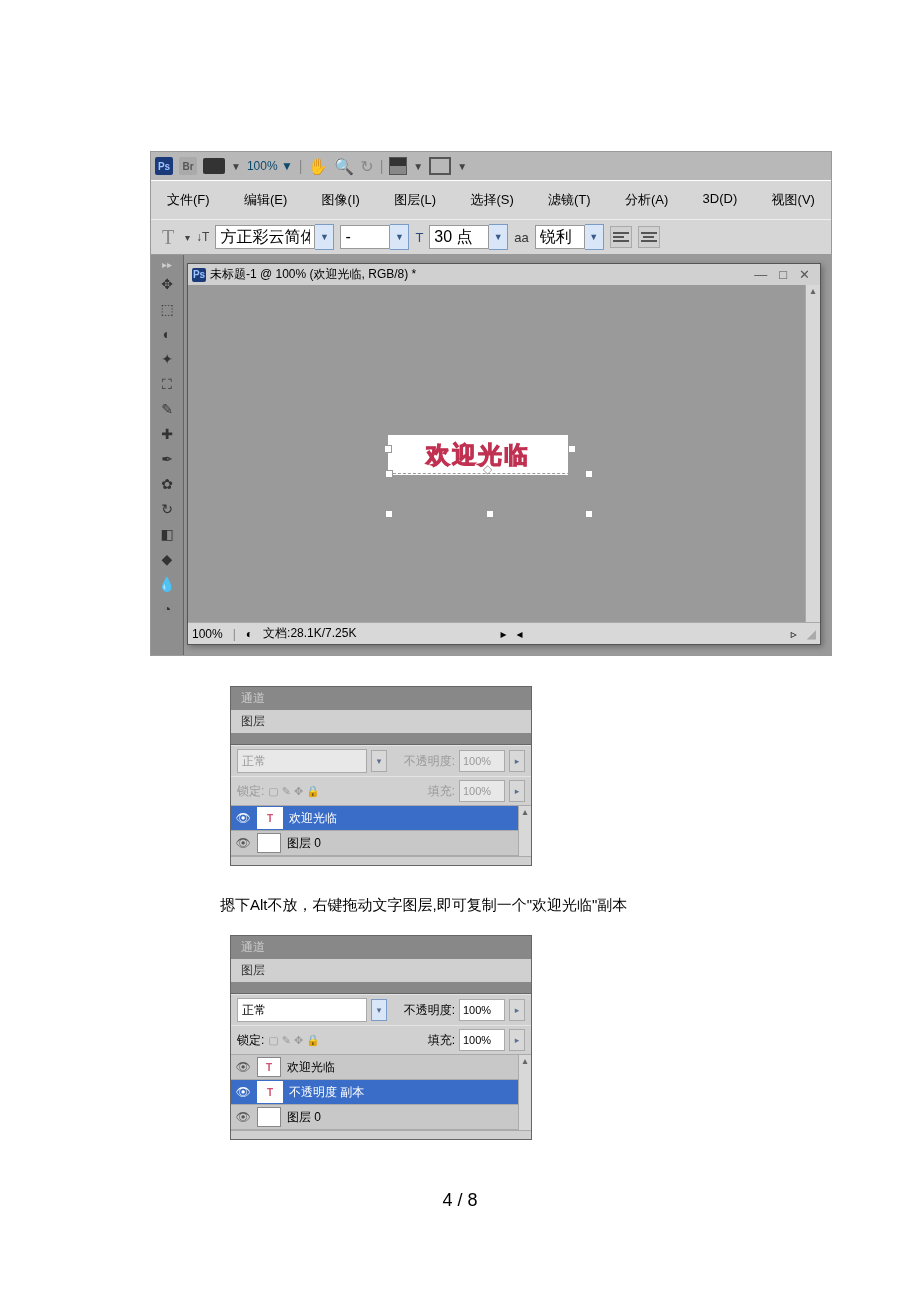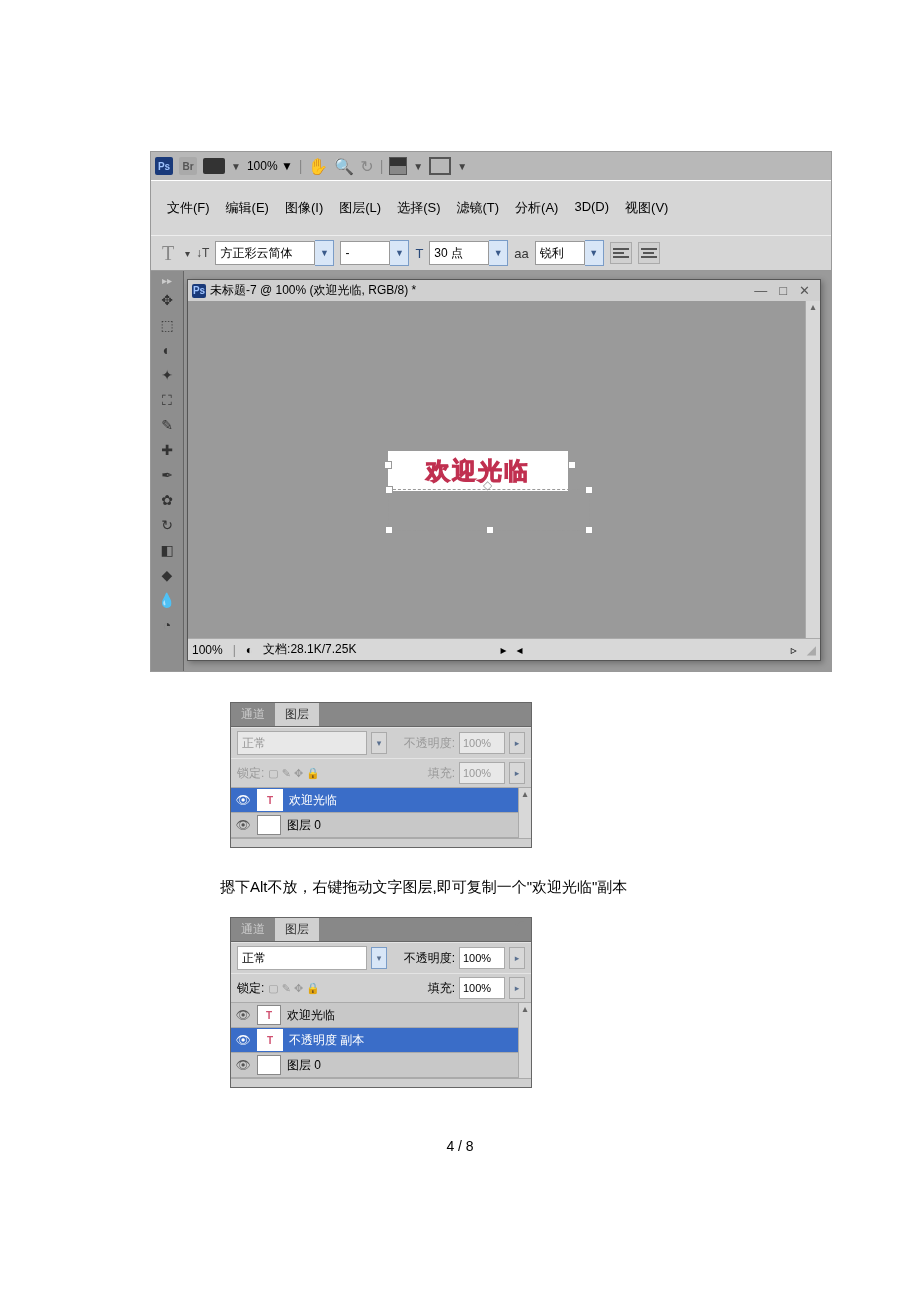--- a/index.html
+++ b/index.html
@@ -56,21 +56,21 @@
   width: 22px;
   height: 16px;
   background: #333;
   border-radius: 2px;
 }
 .dropdown-arrow {
   color: #444;
   font-size: 10px;
 }
 .zoom-text {
-  color: #000000;
+  color: #0c4a6e;
   font-size: 12px;
 }
 .separator {
   color: #888;
 }
 .icon-placeholder {
   color: #888;
   font-size: 16px;
 }
 .grid-icon {
@@ -80,24 +80,25 @@
   border: 1px solid #555;
 }
 .frame-icon {
   width: 18px;
   height: 14px;
   border: 2px solid #555;
 }
 .menu-bar {
   display: flex;
   background: #d6d6d6;
-  padding: 16px 8px;
+  padding: 8px 8px;
   gap: 0;
   font-size: 13px;
   border-top: 1px solid #fff;
+  justify-content: space-between;
 }
 .menu-item {
   padding: 2px 8px;
   color: #000;
   white-space: nowrap;
 }
 .options-bar {
   display: flex;
   align-items: center;
   background: #d6d6d6;
@@ -116,21 +117,21 @@
 .toggle-icon {
   font-size: 12px;
   color: #444;
 }
 .select-box {
   display: inline-flex;
   align-items: center;
 }
 .select-box input {
   border: 1px solid #999;
-  font-size: 12px;
+  font-size: 16px;
   padding: 2px 4px;
   height: 18px;
   box-sizing: content-box;
 }
 .select-btn {
   width: 18px;
   height: 24px;
   background: #d8e6f7;
   border: 1px solid #7a9cc7;
   border-left: none;
@@ -296,20 +297,21 @@
   margin: 0 0 30px 170px;
   width: 300px;
   border: 1px solid #666;
   background: #d0d0d0;
   font-size: 12px;
 }
 .panel-tabs {
   display: flex;
   background: #888;
   border-bottom: 1px solid #666;
+  flex-direction: column;
 }
 .panel-tab {
   padding: 3px 10px;
   font-size: 12px;
 }
 .panel-tab.inactive {
   background: #888;
   color: #ccc;
 }
 .panel-tab.active {
@@ -426,21 +428,21 @@
   flex: 1;
 }
 .layers-panel .bottom-pad {
   height: 8px;
   background: #d0d0d0;
   border-top: 1px solid #aaa;
 }
 .page-num {
   text-align: center;
   margin-top: 50px;
-  font-size: 14px;
+  font-size: 18px;
   color: #000;
 }
 </style>
 </head>
 <body>
 
 <div class="page">
 
   <div class="ps-window">
 
@@ -522,21 +524,21 @@
         <div class="tool-btn">↻</div>
         <div class="tool-btn">◧</div>
         <div class="tool-btn">◆</div>
         <div class="tool-btn">💧</div>
         <div class="tool-btn">◔</div>
       </div>
 
       <div class="doc-window">
         <div class="doc-title-bar">
           <div class="ps-logo" style="width:14px;height:14px">Ps</div>
-          <span class="title" style="padding-left:4px">未标题-7 @ 100% (欢迎光临, RGB/8) *</span>
+          <span class="title" style="padding-left:4px">未标题-1 @ 100% (欢迎光临, RGB/8) *</span>
           <span class="window-btn">—</span>
           <span class="window-btn">□</span>
           <span class="window-btn">✕</span>
         </div>
         <div class="canvas-area">
           <div class="scroll-v">
             <div class="scroll-arrow">▴</div>
           </div>
           <div class="text-box">
             <div class="white-bg">

